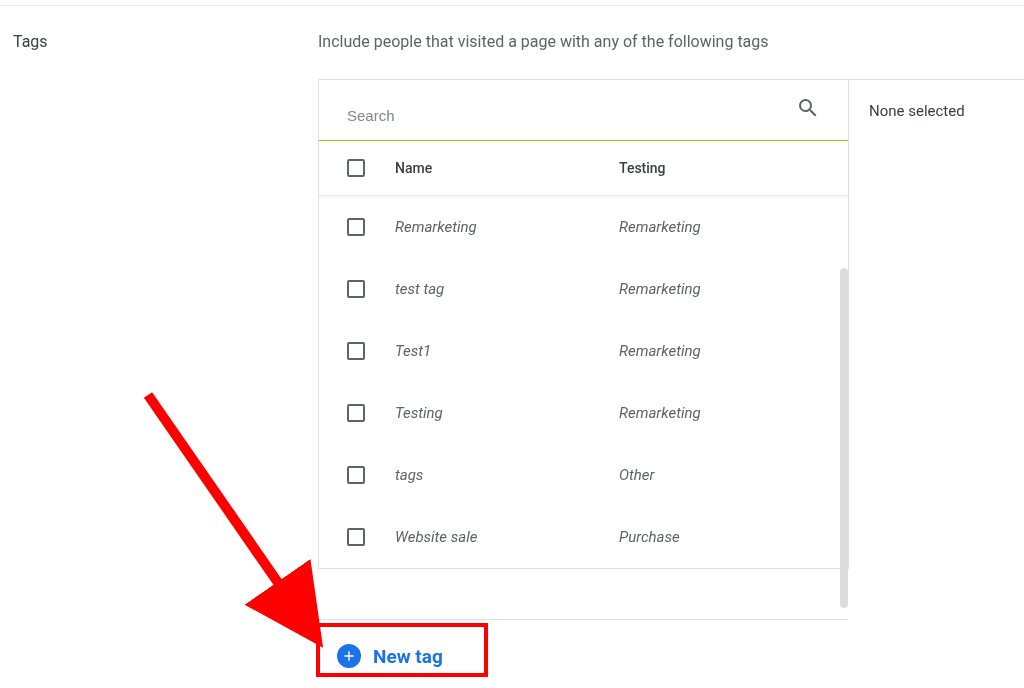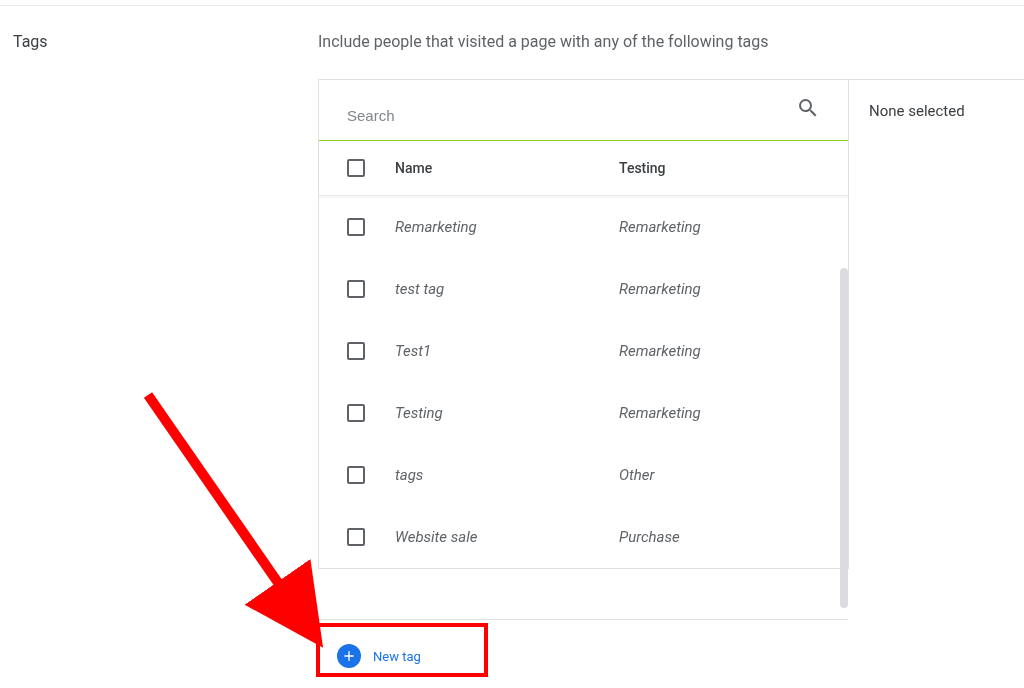--- a/index.html
+++ b/index.html
@@ -121,22 +121,22 @@
     }
     .plus-icon {
       width: 24px; height: 24px;
       border-radius: 50%;
       background: #1a73e8;
       display:flex; align-items:center; justify-content:center;
     }
     .plus-icon svg { width:16px; height:16px; fill:#fff; }
     .new-tag-label {
       color: #1a73e8;
-      font-size: 13px;
-      font-weight: 400;
+      font-size: 19px;
+      font-weight: 700;
     }
     .highlight-box {
       position: absolute;
       left: 316px;
       top: 623px;
       width: 172px;
       height: 54px;
       border: 4px solid #ff0000;
       pointer-events: none;
     }

